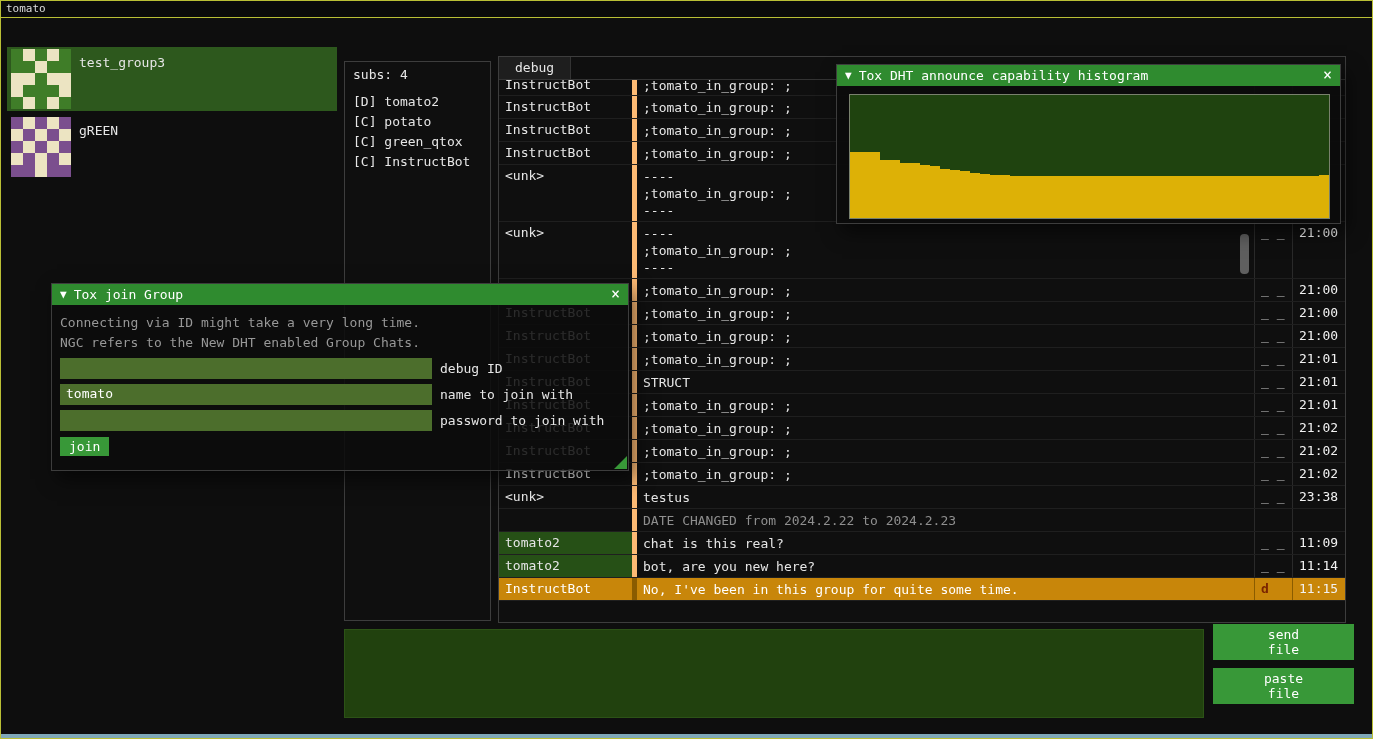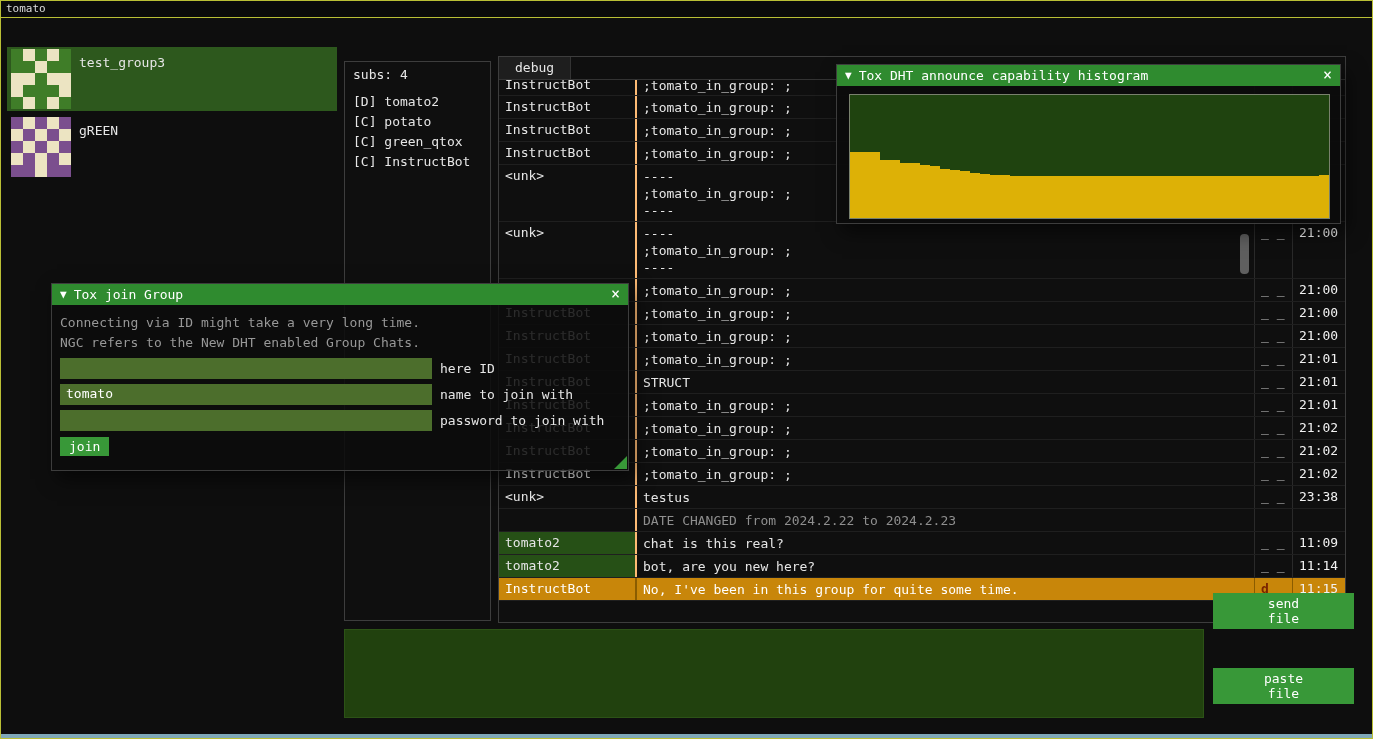--- a/index.html
+++ b/index.html
@@ -41,21 +41,21 @@
     position:absolute; left:497px; top:55px; width:848px; height:567px;
     border:1px solid #3d3d3d; background:#0f0f0f;
   }
   .tab-bar { height:23px; display:flex; border-bottom:1px solid #333; }
   .tab { padding:3px 16px; background:#1e1e1e; border-right:1px solid #333; }
   .chat-log { position:absolute; top:23px; left:0; right:0; bottom:0; overflow:hidden; }
   .row { display:flex; border-bottom:1px solid #1f1f1f; min-height:23px; align-items:stretch; }
   .row.clipped { min-height:0; height:16px; overflow:hidden; }
   .row.clipped .cell { margin-top:-6px; }
   .cell { padding:3px 6px 2px; }
-  .cell.name { width:138px; border-right:2px solid #fdba74; white-space:nowrap; overflow:hidden; }
+  .cell.name { width:138px; border-right:5px solid #fdba74; white-space:nowrap; overflow:hidden; }
   .cell.msg  { width:618px; border-right:1px solid #2a2a2a; overflow:hidden; }
   .cell.flags{ width:38px;  border-right:1px solid #2a2a2a; color:#c8c8c8; white-space:nowrap; }
   .cell.time { width:52px; color:#f2f2f2; }
   .msg-line { line-height:17px; white-space:pre; }
   .name-self { background:#265016; }
   .row.unread { background:#c8860a; color:#ffffff; }
   .row.unread .cell { border-right-color:#8a5c00; }
   .row.unread .cell.flags { color:#7a2400; font-weight:bold; }
   .date-row { color:#8f8f8f; }
   .date-text { white-space:pre; line-height:17px; padding-top:3px; }
@@ -68,21 +68,21 @@
   .chat-input {
     position:absolute; left:343px; top:628px; width:860px; height:89px;
     background:#21410e; border:1px solid #2c5216;
   }
   .file-btn {
     position:absolute; left:1212px; width:141px; height:36px; background:#389838;
     color:#fff; display:flex; flex-direction:column; align-items:center; justify-content:center;
     cursor:pointer;
   }
   .btn-line { line-height:15px; }
-  .file-btn.send { top:592px; }
+  .file-btn.send { top:623px; }
   .file-btn.paste { top:667px; }
 
   
   .float-win { position:absolute; border:1px solid #3d3d3d; box-shadow:6px 8px 18px rgba(0,0,0,0.55); }
   .win-titlebar {
     height:21px; background:#2f8b2f; color:#fff; display:flex; align-items:center;
     padding:0 8px; gap:7px;
   }
   .collapse { font-size:11px; }
   .win-title { flex:1; white-space:nowrap; overflow:hidden; }
@@ -446,21 +446,21 @@
       <span class="win-close">×</span>
     </div>
     <div class="join-body">
       <div class="join-info">
           <div class="join-info-line">Connecting via ID might take a very long time.</div>
           <div class="join-info-line">NGC refers to the New DHT enabled Group Chats.</div>
         </div>
       <div class="join-fields">
           <div class="join-field-row">
             <div class="join-input"></div>
-            <div class="join-field-label">here ID</div>
+            <div class="join-field-label">debug ID</div>
           </div>
           <div class="join-field-row">
             <div class="join-input">tomato</div>
             <div class="join-field-label">name to join with</div>
           </div>
           <div class="join-field-row">
             <div class="join-input"></div>
             <div class="join-field-label">password to join with</div>
           </div>
         </div>

